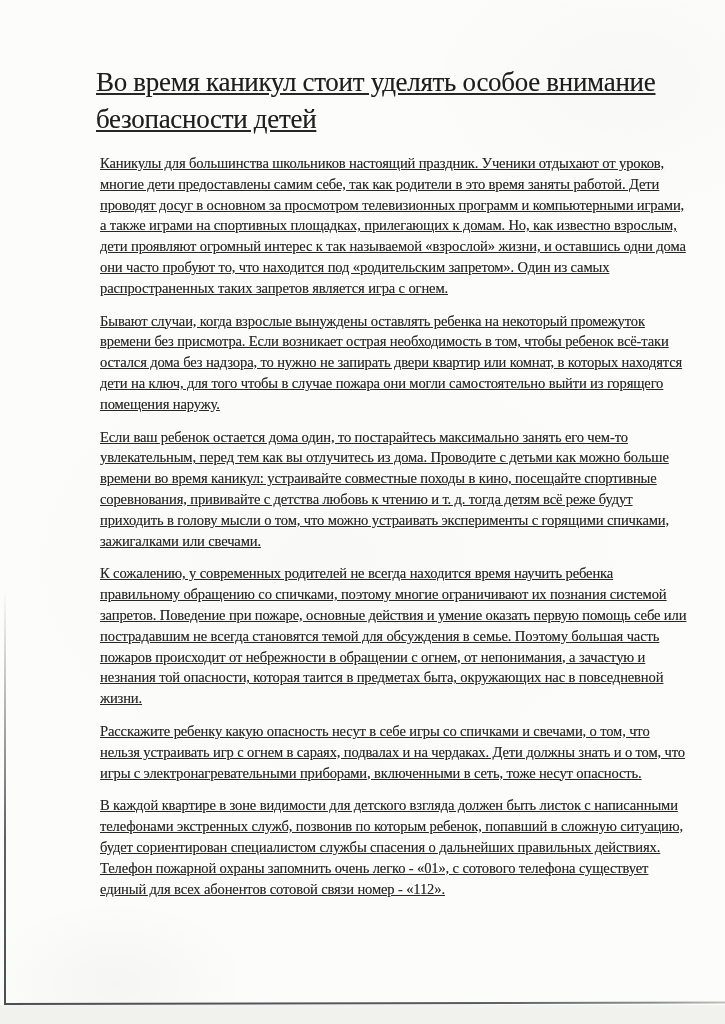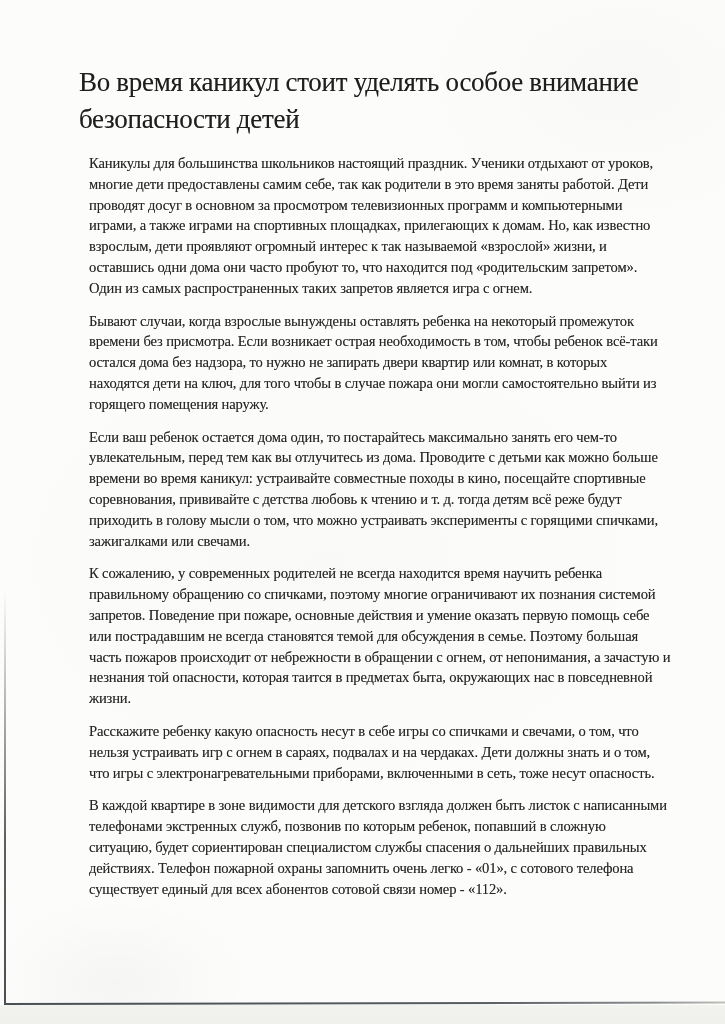--- a/index.html
+++ b/index.html
@@ -22,37 +22,38 @@
     background-image:
       radial-gradient(ellipse 220px 140px at 16% 96%, rgba(0,0,0,0.028), transparent 60%),
       radial-gradient(ellipse 320px 220px at 86% 8%,  rgba(0,0,0,0.016), transparent 65%),
       radial-gradient(ellipse 500px 360px at 45% 55%, rgba(0,0,0,0.012), transparent 70%);
     font-family: "Liberation Serif", "DejaVu Serif", serif;
   }
 
   .content {
     position: absolute;
     top: 64px;
-    left: 79px;
+    left: 96px;
     width: 592px;
     color: var(--text);
     text-shadow: 0 0 0.35px rgba(40,40,40,0.45);
+    text-decoration: underline;
   }
 
   h1.doc-title {
     margin: 0 0 15px 0;
     font-size: 27px;
     line-height: 37px;
     font-weight: normal;
     letter-spacing: -0.3px;
     color: var(--title);
   }
 
   p.body-par {
-    margin: 0 0 12px 10px;
+    margin: 0 0 12px 4px;
     font-size: 14.6px;
     line-height: 20.8px;
     letter-spacing: -0.15px;
     text-align: left;
   }
 
   p.body-par strong.lead {
     display: block;
     font-weight: bold;
   }

